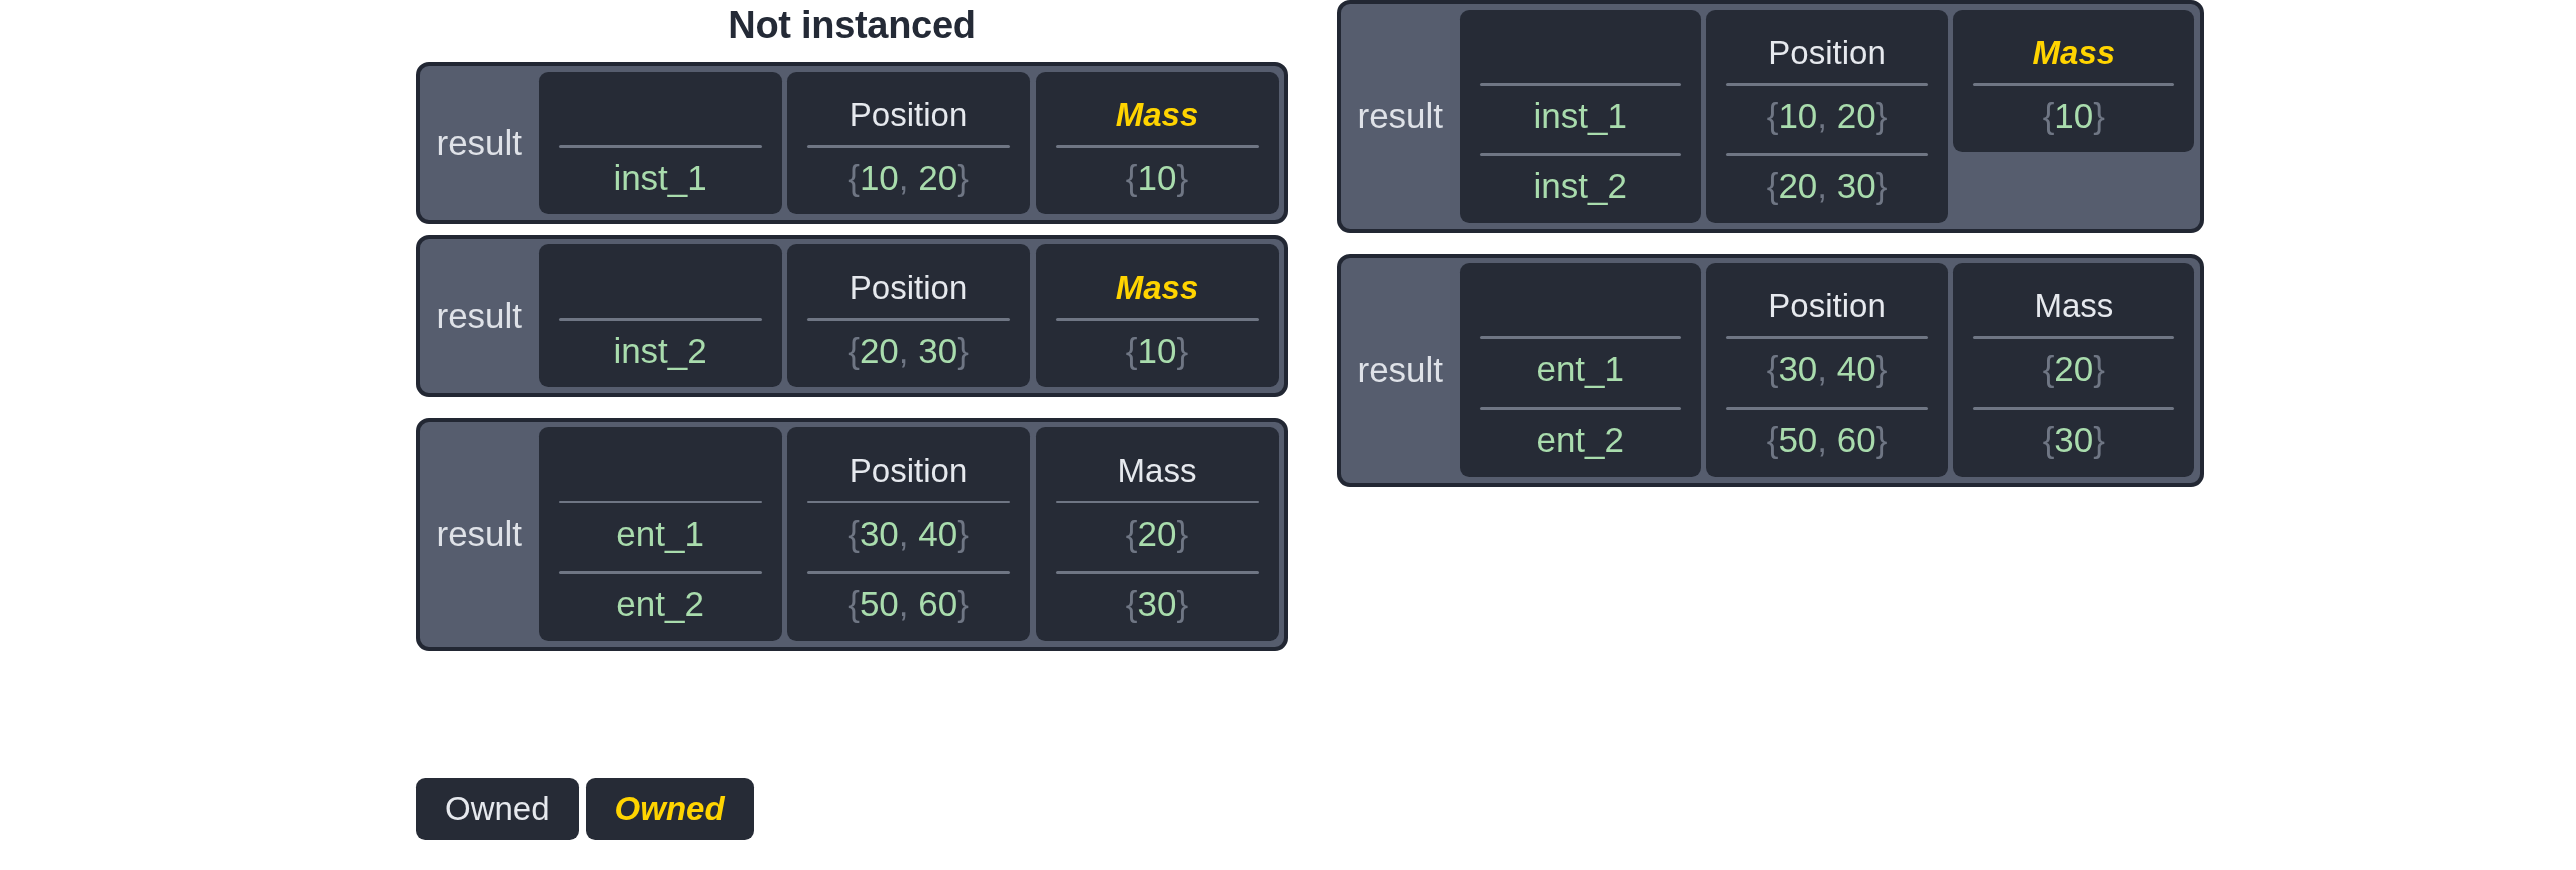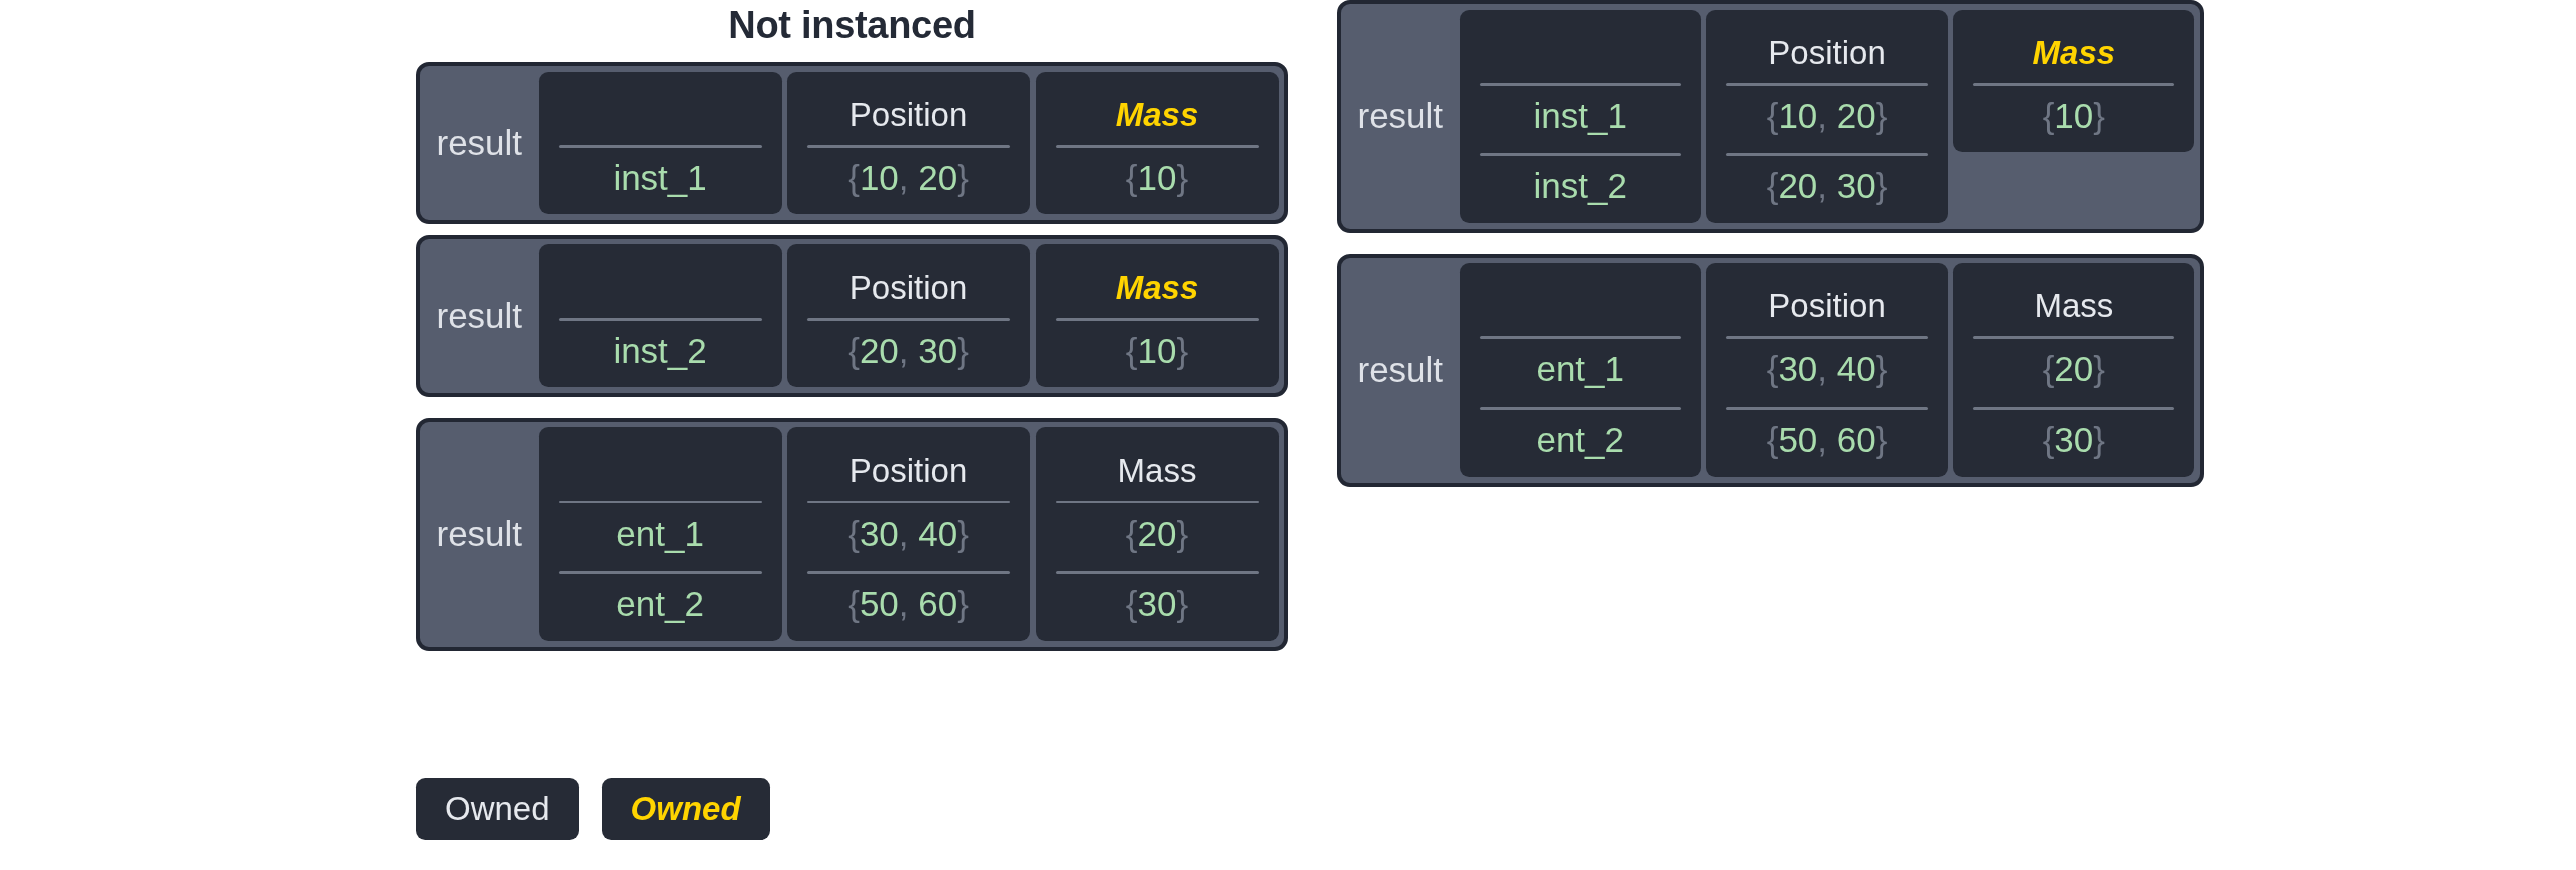--- a/index.html
+++ b/index.html
@@ -116,21 +116,21 @@
   .brace { color: #6f7684; }
   .comma { color: #6f7684; }
 
   
   .legend {
     position: absolute;
     left: 416px;
     top: 778px;
     display: flex;
     flex-direction: row;
-    gap: 23px;
+    gap: 7px;
   }
   .legend-pill {
     background: #262b36;
     border-radius: 9.2px;
     padding: 13px 29px;
     font-size: 33px;
     line-height: 1.1;
     color: #e6e9ee;
     white-space: nowrap;
   }

